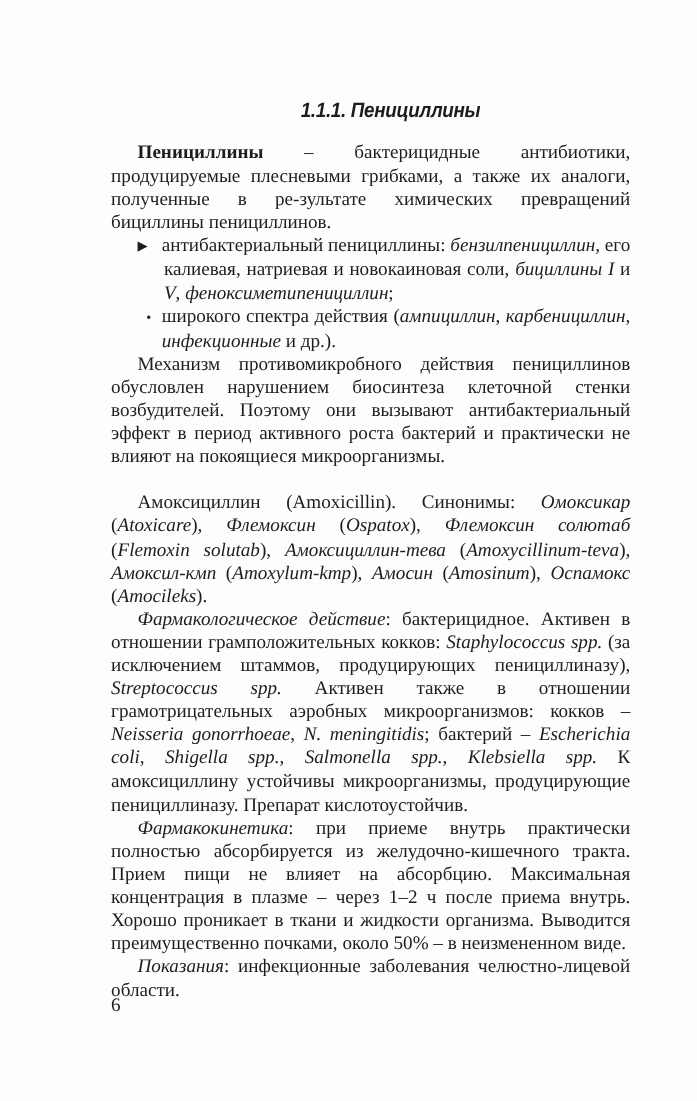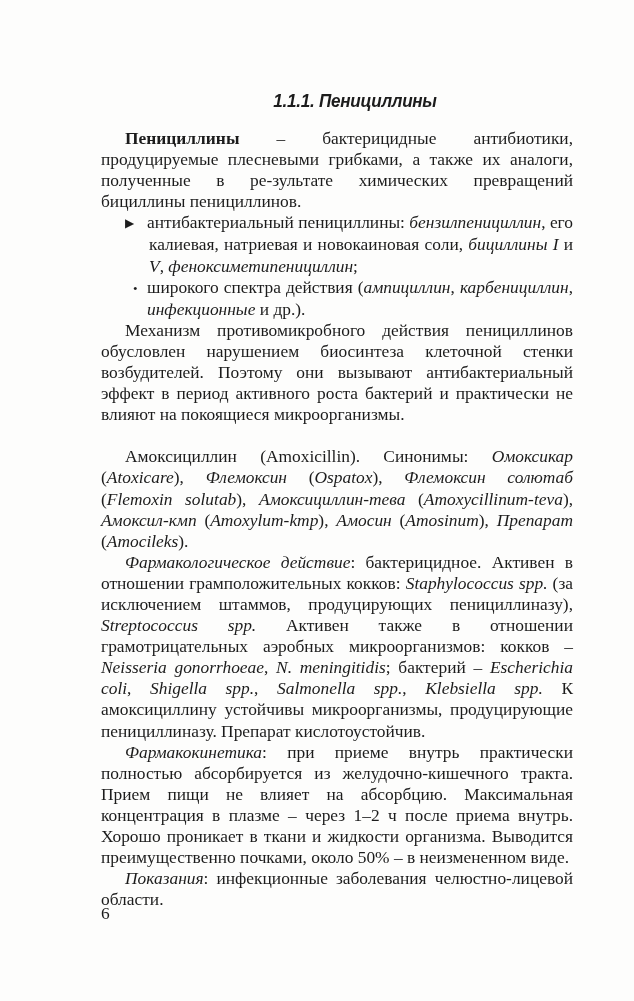--- a/index.html
+++ b/index.html
@@ -39,21 +39,21 @@
   <div class="li li1"><span class="mk">▶</span><span>антибактериальный пенициллины: </span><i>бензилпенициллин</i><span>, его калиевая, натриевая и новокаиновая соли, </span><i>бициллины I</i><span> и </span><i>V</i><span>, </span><i>феноксиметипенициллин</i><span>;</span></div>
 
 
 
   <div class="li li2"><span class="mk">•</span><span>широкого спектра действия (</span><i>ампициллин</i>, <i>карбенициллин</i>, <i>инфекционные</i><span> и др.).</span></div>
 
   <p class="ind">Механизм противомикробного действия пенициллинов обусловлен нарушением биосинтеза клеточной стенки возбудителей. Поэтому они вызывают антибактериальный эффект в период активного роста бактерий и практически не влияют на покоящиеся микроорганизмы.</p>
 
   <div class="gap"></div>
 
-  <p class="ind"><b>Амоксициллин (Amoxicillin).</b><span> Синонимы: </span><i>Омоксикар</i> (<i>Atoxicare</i>), <i>Флемоксин</i> (<i>Ospatox</i>), <i>Флемоксин солютаб</i> (<i>Flemoxin solutab</i>), <i>Амоксициллин-тева</i> (<i>Amoxycillinum-teva</i>), <i>Амоксил-кмп</i> (<i>Amoxylum-kmp</i>), <i>Амосин</i> (<i>Amosinum</i>), <i>Препарат</i> (<i>Amocileks</i>).</p>
+  <p class="ind"><b>Амоксициллин (Amoxicillin).</b><span> Синонимы: </span><i>Омоксикар</i> (<i>Atoxicare</i>), <i>Флемоксин</i> (<i>Ospatox</i>), <i>Флемоксин солютаб</i> (<i>Flemoxin solutab</i>), <i>Амоксициллин-тева</i> (<i>Amoxycillinum-teva</i>), <i>Амоксил-кмп</i> (<i>Amoxylum-kmp</i>), <i>Амосин</i> (<i>Amosinum</i>), <i>Оспамокс</i> (<i>Amocileks</i>).</p>
 
   <p class="ind"><i>Фармакологическое действие</i><span>: бактерицидное. Активен в отношении грамположительных кокков: </span><i>Staphylococcus spp.</i><span> (за исключением штаммов, продуцирующих пенициллиназу), </span><i>Streptococcus spp.</i><span> Активен также в отношении грамотрицательных аэробных микроорганизмов: кокков – </span><i>Neisseria gonorrhoeae</i>, <i>N. meningitidis</i><span>; бактерий – </span><i>Escherichia coli</i>, <i>Shigella spp.</i>, <i>Salmonella spp.</i>, <i>Klebsiella spp.</i><span> К амоксициллину устойчивы микроорганизмы, продуцирующие пенициллиназу. Препарат кислотоустойчив.</span></p>
 
   <p class="ind"><i>Фармакокинетика</i><span>: при приеме внутрь практически полностью абсорбируется из желудочно-кишечного тракта. Прием пищи не влияет на абсорбцию. Максимальная концентрация в плазме – через 1–2 ч после приема внутрь. Хорошо проникает в ткани и жидкости организма. Выводится преимущественно почками, около 50% – в неизмененном виде.</span></p>
 
   <p class="ind"><i>Показания</i><span>: инфекционные заболевания челюстно-лицевой области.</span></p>
 </div>
 
 <div class="pagenum">6</div>
 

